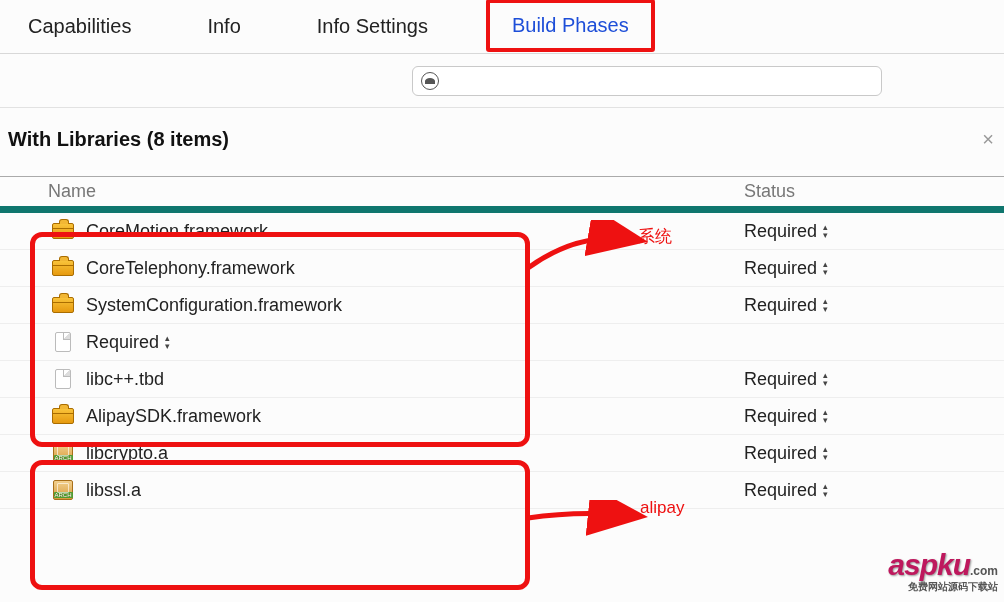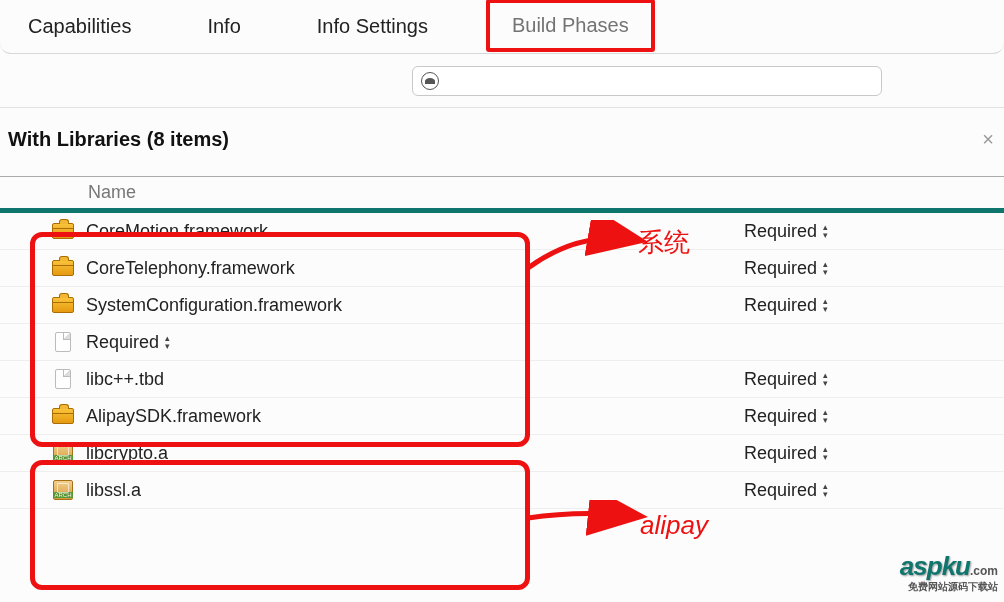--- a/index.html
+++ b/index.html
@@ -13,36 +13,35 @@
       position: relative;
     }
     .tab-bar {
       display: flex;
       align-items: center;
       height: 54px;
       border-bottom: 1px solid #d8d8d8;
       background: #fcfcfc;
       padding: 0 10px;
       font-size: 20px;
-      border-radius: 11px;
     }
     .tab {
       padding: 0 18px;
       height: 100%;
       display: flex;
       align-items: center;
       color: #222;
       cursor: pointer;
     }
     .tab-capabilities { margin-left: 0px; margin-right: 40px; }
     .tab-resource { margin-right: 40px; }
     .tab-info { margin-right: 40px; }
     .tab-build-settings { margin-right: 40px; }
     .tab-build-phases {
-      color: #737373;
+      color: #1d4ed8;
       border: 4px solid #e11;
       border-radius: 3px;
       padding: 8px 22px 8px 22px;
       margin-top: -2px;
     }
     .filter-row {
       display: flex;
       justify-content: center;
       align-items: center;
       height: 54px;
@@ -92,22 +91,21 @@
     .table {
       margin-top: 24px;
       border-top: 1px solid #aaa;
     }
     .thead {
       display: flex;
       height: 36px;
       align-items: center;
       font-size: 18px;
       color: #777;
-      border-bottom: 5px solid #0f766e;
-      padding-left: 40px;
+      border-bottom: 7px solid #0f766e;
     }
     .th-name { padding-left: 48px; flex: 1; }
     .th-status { width: 260px; }
     .row {
       display: flex;
       align-items: center;
       height: 37px;
       font-size: 18px;
       color: #222;
       border-bottom: 1px solid #eee;
@@ -208,35 +206,35 @@
       position: absolute;
       border: 5px solid #e11;
       border-radius: 12px;
       pointer-events: none;
     }
     .anno-box1 { left: 30px; top: 232px; width: 500px; height: 215px; }
     .anno-box2 { left: 30px; top: 460px; width: 500px; height: 130px; }
     .anno-text {
       position: absolute;
       color: #e11;
-      font-size: 26px;
+      font-size: 17px;
       font-family: "PingFang SC", "Microsoft YaHei", sans-serif;
       pointer-events: none;
     }
     .anno-text1 { left: 638px; top: 225px; }
-    .anno-text2 { left: 640px; top: 510px; font-style: italic; }
+    .anno-text2 { left: 640px; top: 498px; }
     svg.arrow { position: absolute; pointer-events: none; }
     .watermark {
       position: absolute;
       right: 6px; bottom: 8px;
       font-family: Arial, sans-serif;
       font-weight: bold;
       pointer-events: none;
     }
-    .wm-red { color: #0f766e; font-size: 26px; font-style: italic; letter-spacing: -1px; text-shadow: 1px 1px 2px rgba(0,0,0,.4); }
+    .wm-red { color: #be185d; font-size: 30px; font-style: italic; letter-spacing: -1px; text-shadow: 1px 1px 2px rgba(0,0,0,.4); }
     .wm-grey { color: #555; font-size: 12px; }
     .wm-sub { color: #555; font-size: 10px; display:block; text-align:right; margin-top:-2px; }
   </style>
 </head>
 <body>
 
 <div class="tab-bar">
   <div class="tab tab-capabilities">Capabilities</div>
   <div class="tab tab-info">Info</div>
   <div class="tab tab-build-settings">Info Settings</div>
@@ -250,20 +248,21 @@
 </div>
 
 <div class="section-title-row">
   <span>With Libraries (8 items)</span>
   <span class="section-close">×</span>
 </div>
 
 <div class="table">
   <div class="thead">
     <div class="th-name">Name</div>
+    <div class="th-status">Status</div>
   </div>
 
   <div class="row">
     <span class="cell-icon">
         <span class="fw-icon"></span>
       </span>
     <span class="cell-name">CoreMotion.framework</span>
     <span class="cell-status">
       <span>Required</span>
         <span class="stepper">▴<span>▾</span></span>

